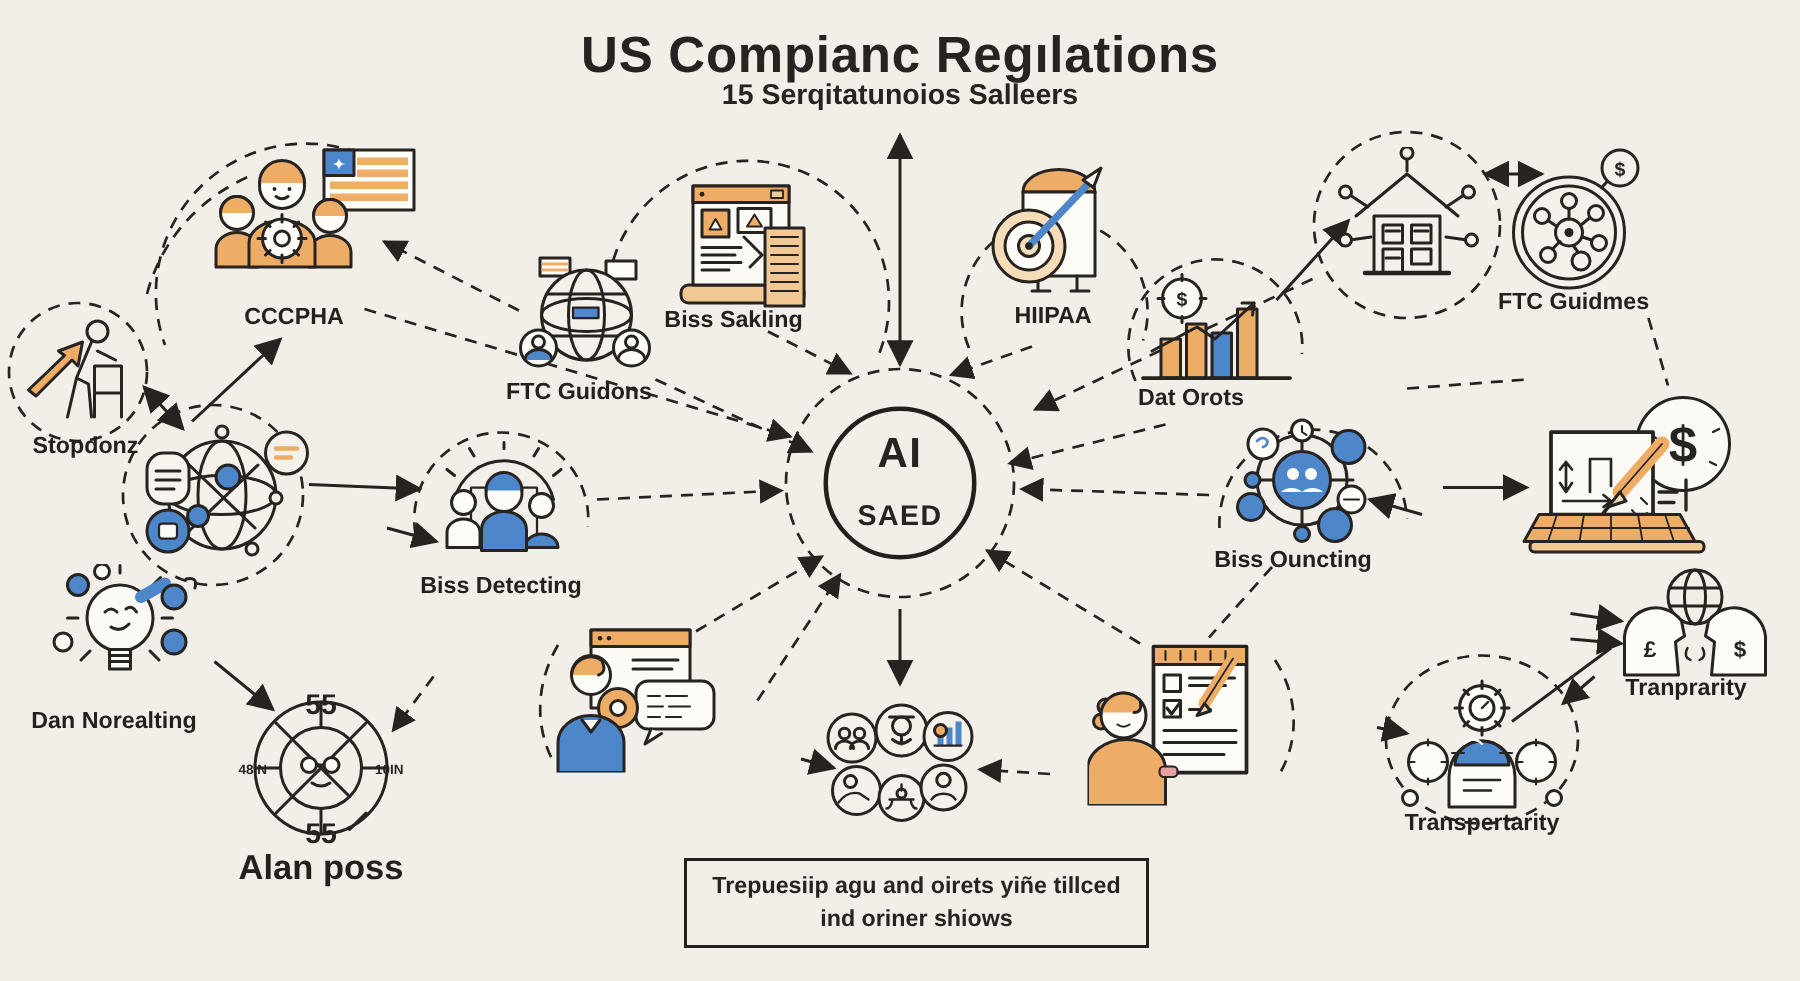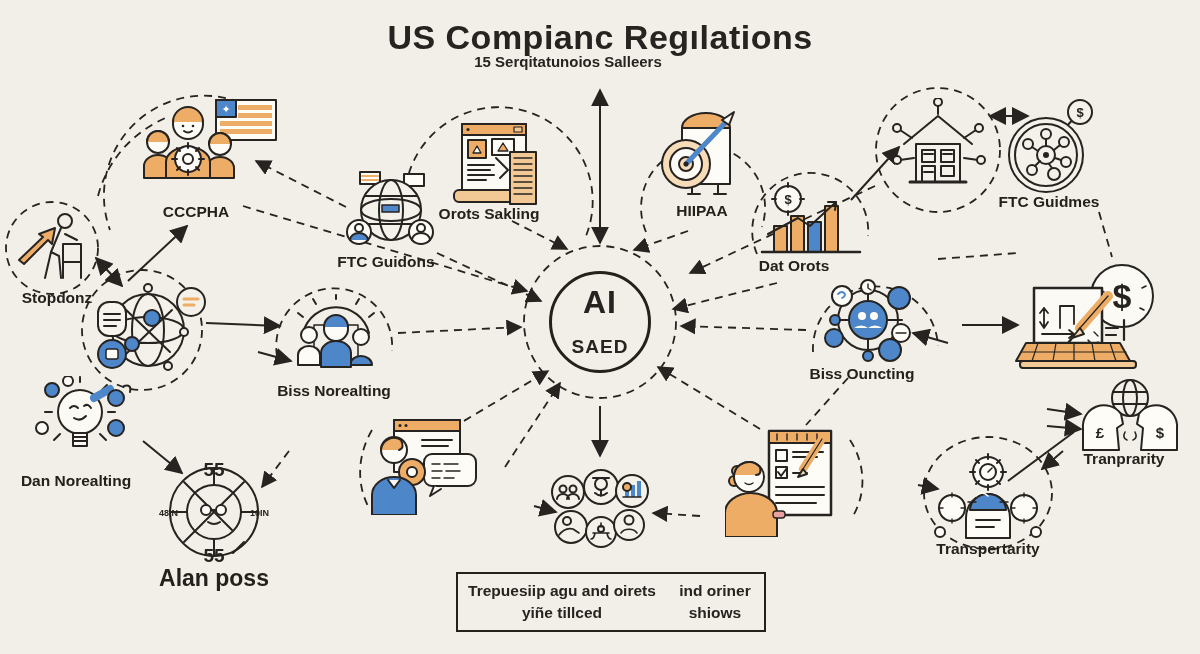--- a/index.html
+++ b/index.html
@@ -1,33 +1,33 @@
 <!DOCTYPE html>
 <html><head>
 <meta charset="utf-8">
 <style>
   html,body{margin:0;padding:0;}
   .canvas{position:relative;width:1200px;height:654px;background:#f1efe7;
     font-family:"Liberation Sans",sans-serif;color:#262320;overflow:hidden;}
   .title{position:absolute;left:600px;top:18px;transform:translateX(-50%);
     font-size:34px;font-weight:800;letter-spacing:.5px;white-space:nowrap;}
-  .subtitle{position:absolute;left:568px;top:53px;transform:translateX(-50%);
-    font-size:15px;font-weight:700;white-space:nowrap;}
+  .subtitle{position:absolute;left:600px;top:53px;transform:translateX(-50%);
+    font-size:19px;font-weight:700;white-space:nowrap;}
   .label{position:absolute;transform:translateX(-50%);font-weight:700;
     font-size:15.5px;white-space:nowrap;color:#24211d;}
   .label.big{font-size:23px;}
   .node{position:absolute;}
   .center-node{position:absolute;left:600px;top:322px;transform:translate(-50%,-50%);
     width:96px;height:96px;border:3px solid #24211d;border-radius:50%;
     display:flex;flex-direction:column;align-items:center;justify-content:center;
     background:#f1efe7;z-index:3;}
-  .center-node .l1{font-size:32px;font-weight:800;letter-spacing:1px;line-height:1;}
+  .center-node .l1{font-size:28px;font-weight:800;letter-spacing:1px;line-height:1;}
   .center-node .l2{font-size:19px;font-weight:600;letter-spacing:1px;margin-top:18px;text-align:center;}
   .footer-box{position:absolute;left:456px;top:572px;width:306px;height:56px;
-    border:2.5px solid #24211d;display:flex;flex-direction:row;align-items:center;
+    border:2.5px solid #24211d;display:flex;flex-direction:column;align-items:center;
     justify-content:center;text-align:center;font-weight:700;font-size:15.5px;
     line-height:1.45;background:#f1efe7;}
   svg{display:block;}
   .bg{position:absolute;left:0;top:0;z-index:1;}
   .node, .label, .center-node, .footer-box{z-index:2;}
   .d{stroke:#262320;stroke-width:1.8;fill:none;stroke-dasharray:8 6;}
   .s{stroke:#262320;stroke-width:2;fill:none;}
   .ic{stroke:#262320;stroke-width:2;fill:none;stroke-linejoin:round;stroke-linecap:round;}
   text{font-family:"Liberation Sans",sans-serif;}
 </style>
@@ -204,21 +204,21 @@
         <path d="M25 35 l4 -7 l4 7 z" fill="#fdfcf7" stroke-width="1.3"></path>
         <rect x="44" y="21" width="22" height="16" fill="#fdfcf7"></rect>
         <path d="M50 33 l5 -8 l5 8 z" fill="#eead67" stroke-width="1.3"></path>
         <path d="M20 47 h26 M20 52 h22 M20 57 h26 M20 62 h18"></path>
         <path d="M48 40 L60 52 L52 60"></path>
         <rect x="62" y="34" width="26" height="52" fill="#f2c894"></rect>
         <path d="M66 40 h18 M66 46 h18 M66 52 h18 M66 58 h18 M66 64 h18 M66 70 h18 M66 76 h18" stroke-width="1.3"></path>
       </g>
     </svg>
   </div>
-  <div class="label" style="left:489px;top:205px">Orots Sakling</div>
+  <div class="label" style="left:489px;top:205px">Biss Sakling</div>
 
   <div class="node" style="left:652px;top:108px">
     <svg width="105" height="95">
       <g class="ic">
         <path d="M30 20 a24 15 0 0 1 48 0 z" fill="#eead67"></path>
         <rect x="30" y="20" width="48" height="56" fill="#fdfcf7"></rect>
         <path d="M40 76 v10 M66 76 v10 M36 86 h12 M62 86 h12"></path>
         <circle cx="34" cy="56" r="24" fill="#f6dcb8"></circle>
         <circle cx="34" cy="56" r="16" fill="#fdfcf7"></circle>
         <circle cx="34" cy="56" r="7" fill="#f6dcb8"></circle>
@@ -309,21 +309,21 @@
         <circle cx="26" cy="42" r="8" fill="#fdfcf7"></circle>
         <path d="M15 72 v-10 a11 9 0 0 1 22 0 v10 z" fill="#fdfcf7"></path>
         <circle cx="78" cy="44" r="8" fill="#fdfcf7"></circle>
         <path d="M67 72 a11 9 0 0 1 22 0 z" fill="#4d86c9"></path>
         <circle cx="53" cy="36" r="12" fill="#fdfcf7"></circle>
         <path d="M41 34 a12 12 0 0 1 24 0" fill="#4d86c9"></path>
         <path d="M38 74 v-14 a15 12 0 0 1 30 0 v14 z" fill="#4d86c9"></path>
       </g>
     </svg>
   </div>
-  <div class="label" style="left:334px;top:382px">Biss Norealting</div>
+  <div class="label" style="left:334px;top:382px">Biss Detecting</div>
 
   <div class="node" style="left:28px;top:376px">
     <svg width="110" height="82">
       <g class="ic">
         <circle cx="52" cy="36" r="22" fill="#fbfaf4"></circle>
         <rect x="45" y="57" width="14" height="13" fill="#fbfaf4"></rect>
         <path d="M46 61 h12 M46 65 h12"></path>
         <path d="M42 32 q4 -4 8 0 M56 30 q4 -3 7 2 M46 42 q6 4 12 -2"></path>
         <path d="M52 6 v-5 M30 14 l-5 -5 M74 14 l5 -5 M24 36 h-7 M80 36 h7 M32 58 l-6 6 M72 58 l6 6"></path>
         <line x1="66" y1="22" x2="82" y2="13" stroke="#4d86c9" stroke-width="8"></line>

